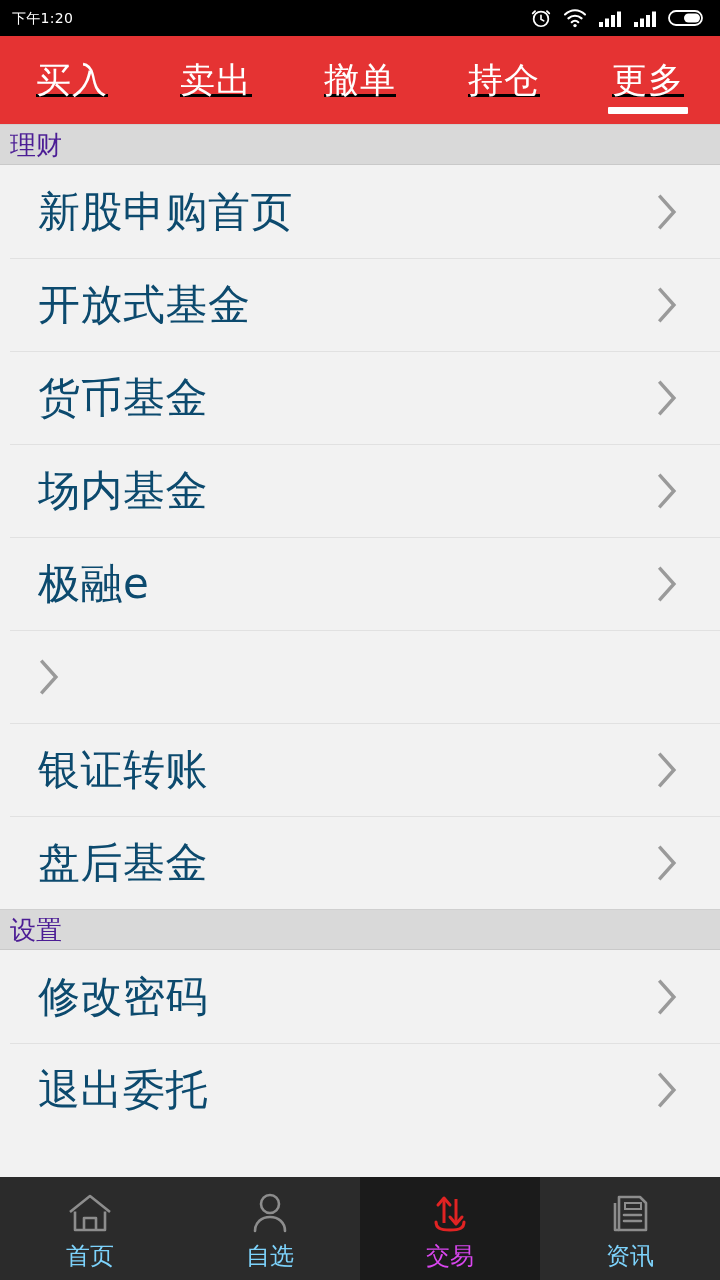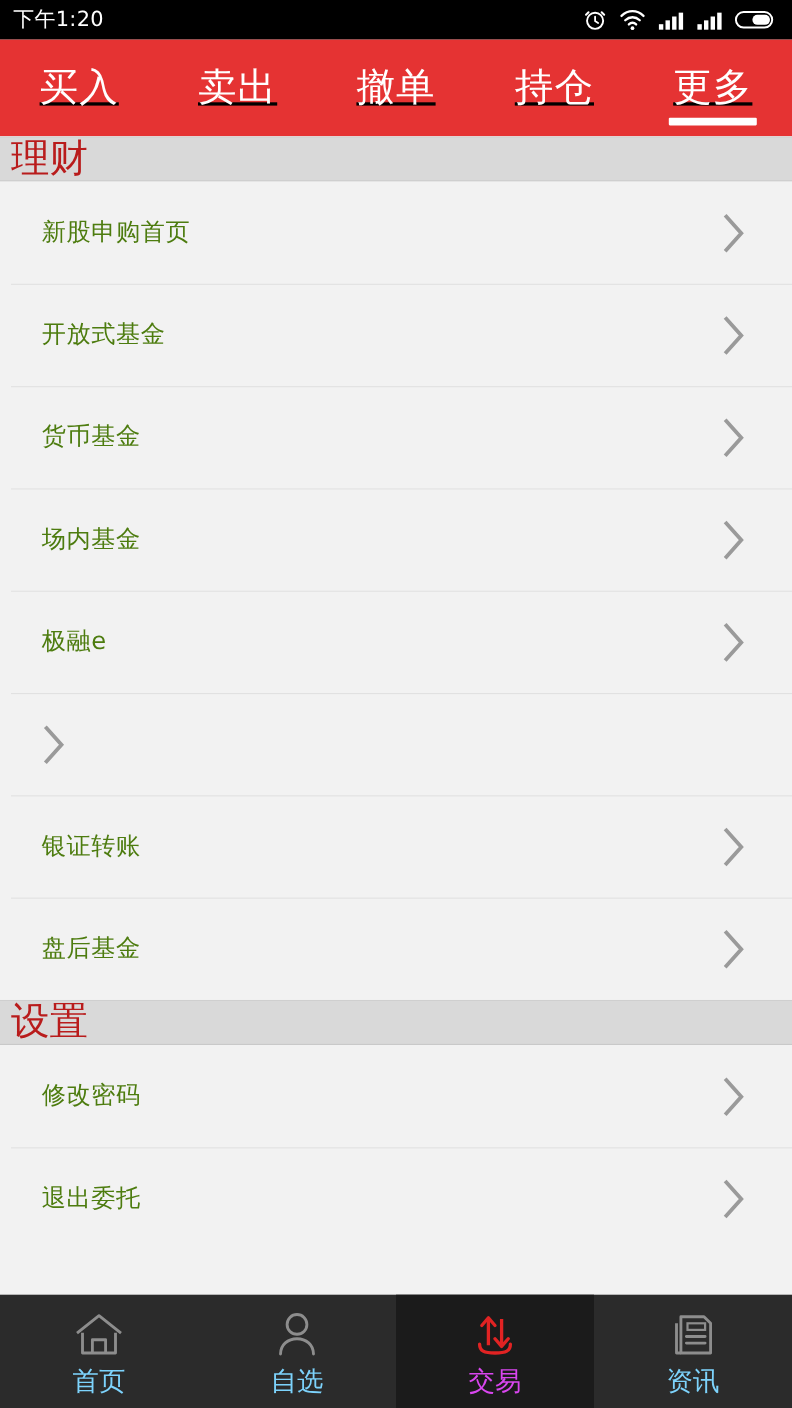--- a/index.html
+++ b/index.html
@@ -10,21 +10,21 @@
     overflow:hidden;
     position:relative;
   }
 
   
   .statusbar {
     height:36px; background:#000; color:#fff;
     display:flex; align-items:center; justify-content:space-between;
     padding:0 14px 0 12px;
   }
-  .status-time { font-size:19px; letter-spacing:.3px; line-height:1; }
+  .status-time { font-size:14px; letter-spacing:.3px; line-height:1; }
   .status-icons { display:flex; align-items:center; gap:11px; }
   .status-icons svg { display:block; }
 
   
   .tabbar {
     height:88px; background:#e53333;
     display:flex; align-items:stretch;text-decoration:underline;
   }
   .tab {
     flex:1; display:flex; flex-direction:column;
@@ -41,32 +41,32 @@
     position:absolute; top:124px; left:0; right:0; bottom:0;
     background:#f2f2f2; overflow:hidden;
   }
   .section-header {
     height:41px; background:#d9d9d9;
     display:flex; align-items:center;
     padding-left:10px;
     border-top:1px solid #cfcfcf;
     border-bottom:1px solid #c9c9c9;
   }
-  .section-header-label { font-size:35px; color:#b91c1c; line-height:1; }
+  .section-header-label { font-size:26px; color:#4c1d95; line-height:1; }
 
   .row {
     height:93px; background:#f2f2f2;
     display:flex; align-items:center; justify-content:space-between;
     padding:0 42px 0 38px; position:relative;
   }
   .row + .row::before {
     content:""; position:absolute; top:0; left:10px; right:0;
     height:1px; background:#e1e1e1;
   }
-  .row-label { font-size:22px; color:#4d7c0f; line-height:1; letter-spacing:.5px; }
+  .row-label { font-size:42px; color:#0c4a6e; line-height:1; letter-spacing:.5px; }
   .chev { width:22px; height:38px; flex:0 0 auto; }
 
   
   .bottomnav {
     position:absolute; left:0; right:0; bottom:0; height:103px;
     background:#2b2b2b; display:flex; z-index:5;
   }
   .nav-item {
     flex:1; display:flex; flex-direction:column;
     align-items:center; justify-content:center; gap:7px;

